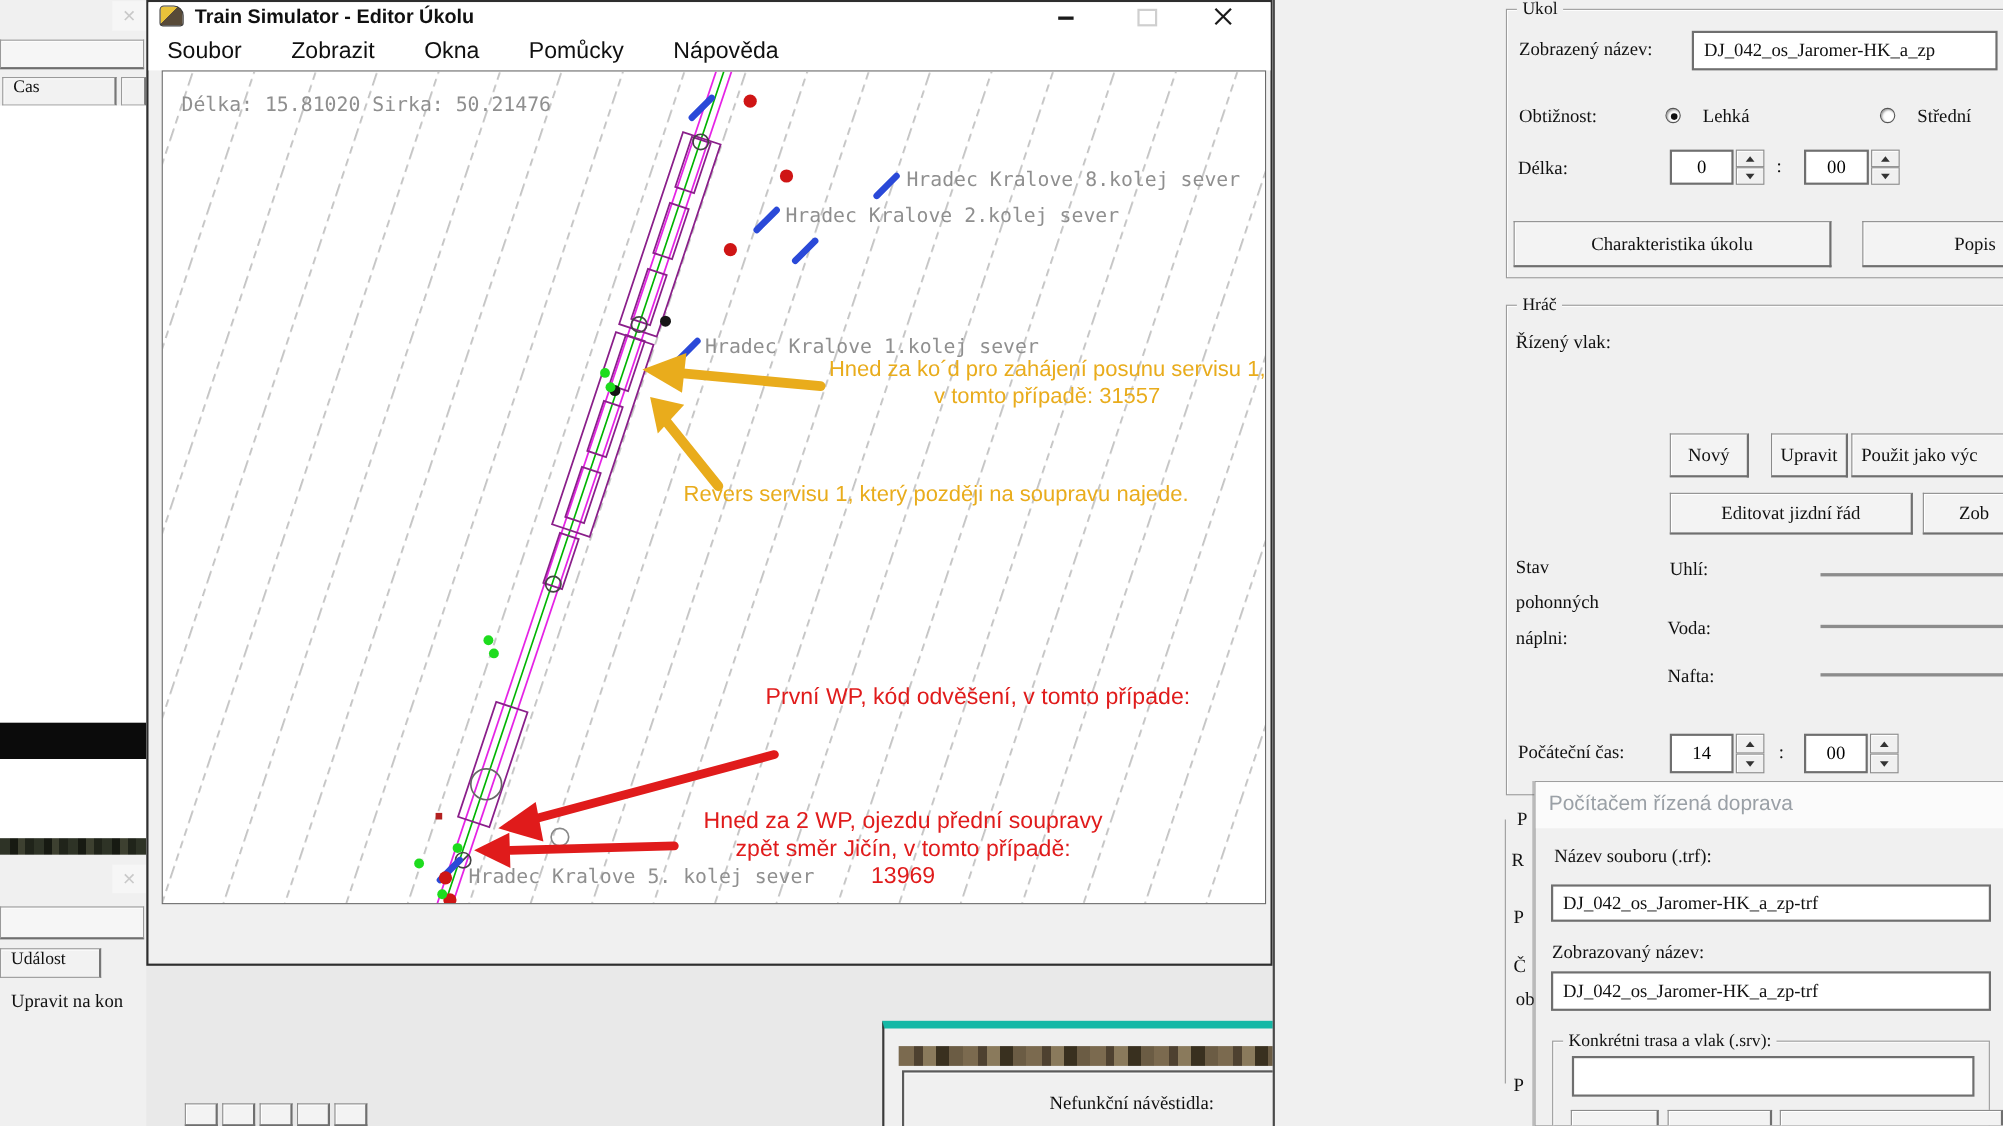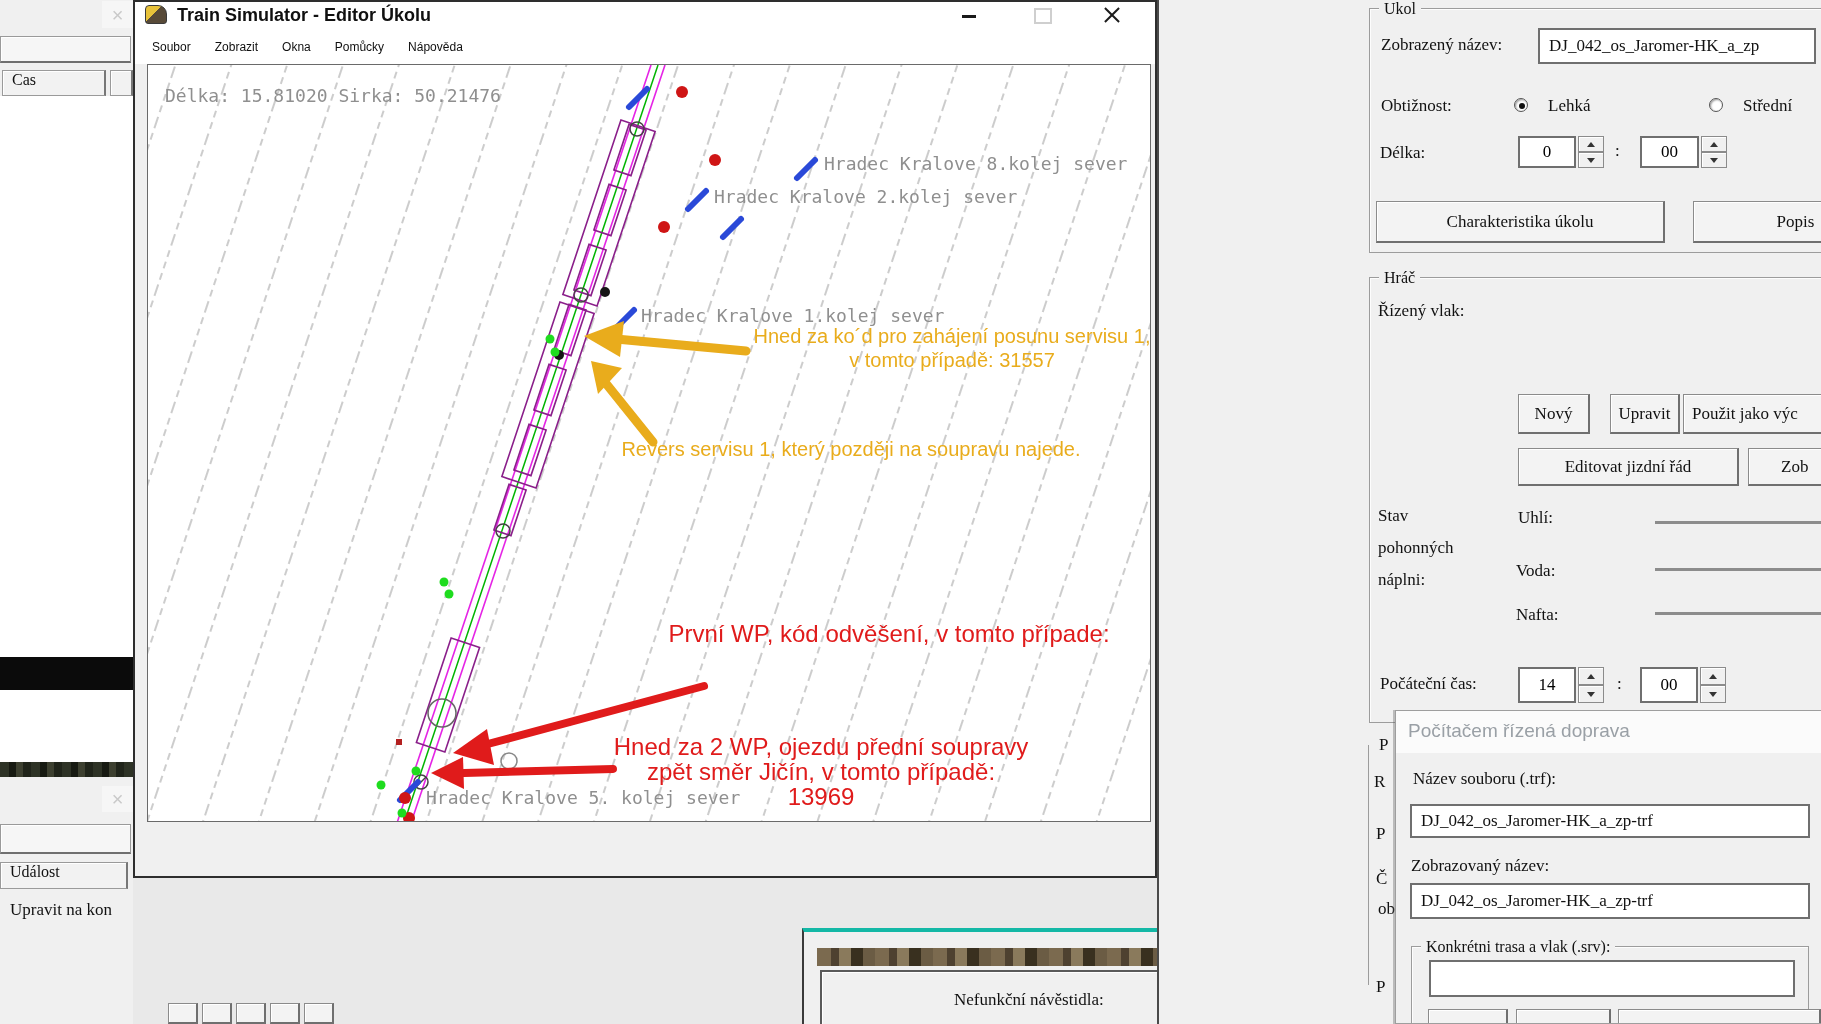--- a/index.html
+++ b/index.html
@@ -21,21 +21,21 @@
   .spin{display:flex}
   .spin-val{background:#fff;border:2px solid #6f6f6f;flex:1;display:flex;align-items:center;justify-content:center;font-size:17px;font-family:"Liberation Serif",serif}
   .spin-btns{width:26px;display:flex;flex-direction:column;margin-left:2px}
   .spin-b{flex:1;background:#f0f0f0;border:1px solid #8b8b8b;box-shadow:inset 1px 1px 0 #fff;display:flex;align-items:center;justify-content:center}
   .tri-up{width:0;height:0;border-left:4px solid transparent;border-right:4px solid transparent;border-bottom:5px solid #333}
   .tri-dn{width:0;height:0;border-left:4px solid transparent;border-right:4px solid transparent;border-top:5px solid #333}
   .xbtn{background:#f6f6f6;display:flex;align-items:center;justify-content:center;color:#c9c9c9;font-size:20px;line-height:1}
   .tlabel{font-family:"DejaVu Sans Mono",monospace;font-size:18px;color:var(--map_label);white-space:nowrap}
   .ann{text-align:center;white-space:nowrap;line-height:24px}
   .ann.y{color:var(--yellow);font-size:20px}
-  .ann.r{color:var(--red);font-size:24px;line-height:25px}
+  .ann.r{color:var(--red);font-size:21px;line-height:25px}
   .sliderline{height:3px;background:#8c8c8c}
   .ic-min{width:14px;height:3px;background:#1a1a1a}
   .ic-max{width:14px;height:12px;border:2px solid #cfcfcf}
   .ic-x{position:relative;width:18px;height:18px}
   .ic-x::before,.ic-x::after{content:"";position:absolute;left:-1px;top:8px;width:20px;height:2px;background:#1b1b1b}
   .ic-x::before{transform:rotate(45deg)}
   .ic-x::after{transform:rotate(-45deg)}
   .photo-l{background:repeating-linear-gradient(90deg,#2e3326 0 9px,#171a12 9px 16px,#3d4030 16px 23px,#20241a 23px 31px)}
   .photo-b{background:repeating-linear-gradient(90deg,#7b6a4f 0 14px,#4e4130 14px 22px,#8a7a5c 22px 34px,#39301f 34px 46px,#6b5c44 46px 58px)}
 </style>
@@ -47,34 +47,34 @@
   <div class="abs bar3d" style="left:0;top:36px;width:131px;height:27px"></div>
   <div class="abs hcell" style="left:2px;top:70px;width:104px;height:26px">
       <span>Cas</span>
     </div>
   <div class="abs hcell" style="left:110px;top:70px;width:23px;height:26px"></div>
   <div class="abs" style="left:0;top:96px;width:133px;height:666px;background:#fff"></div>
   <div class="abs" style="left:0;top:657px;width:133px;height:33px;background:#0b0b0b"></div>
   <div class="abs photo-l" style="left:0;top:762px;width:133px;height:15px"></div>
   <div class="abs xbtn" style="left:102px;top:786px;width:31px;height:26px">×</div>
   <div class="abs bar3d" style="left:0;top:824px;width:131px;height:30px"></div>
-  <div class="abs hcell" style="left:0;top:862px;width:128px;height:27px">
+  <div class="abs hcell" style="left:0;top:862px;width:92px;height:27px">
       <span>Událost</span>
     </div>
   <div class="abs serif" style="left:10px;top:900px;width:123px;font-size:17px;color:#111;white-space:nowrap;overflow:hidden">Upravit na kon</div>
 </div>
 
 <div class="abs btn" style="left:168px;top:1003px;width:30px;height:21px"></div>
 <div class="abs btn" style="left:202px;top:1003px;width:30px;height:21px"></div>
 <div class="abs btn" style="left:236px;top:1003px;width:30px;height:21px"></div>
 <div class="abs btn" style="left:270px;top:1003px;width:30px;height:21px"></div>
 <div class="abs btn" style="left:304px;top:1003px;width:30px;height:21px"></div>
 <div class="abs btn" style="left:880px;top:990px;width:32px;height:34px"></div>
 
-<div class="abs panel" style="left:802px;top:928px;width:558px;height:96px;border-left:2px solid #3a3a3a;border-top:4px solid #14b8a6;overflow:hidden">
+<div class="abs panel" style="left:802px;top:928px;width:558px;height:96px;border-left:2px solid #3a3a3a;border-top:7px solid #14b8a6;overflow:hidden">
   <div class="abs photo-b" style="left:13px;top:16px;width:544px;height:18px"></div>
   <div class="abs" style="left:16px;top:38px;width:527px;height:70px;border:2px solid #5a5a5a;box-shadow:inset 1px 1px 0 #fff">
     <span class="abs lbl" style="left:132px;top:18px">Nefunkční návěstidla:</span>
     <span class="abs serif" style="left:400px;top:18px;font-size:17px;color:#111">0</span>
     <div class="abs btn serif" style="left:424px;top:12px;width:84px;height:34px;color:#a9a9a9">Vymazat</div>
   </div>
 </div>
 
 <div class="abs panel" style="left:133px;top:0;width:1024px;height:878px;border:2px solid #2e2e2e;background:#f0f0f0">
 
@@ -85,21 +85,21 @@
         <span class="ic-min"></span>
       </div>
     <div class="abs" style="left:897px;top:3px;width:22px;height:22px;display:flex;align-items:center;justify-content:center">
         <span class="ic-max"></span>
       </div>
     <div class="abs" style="left:966px;top:2px;width:22px;height:22px;display:flex;align-items:center;justify-content:center">
         <span class="ic-x"></span>
       </div>
   </div>
 
-  <div class="abs" style="left:0;top:28px;width:1020px;height:34px;background:#fff;display:flex;align-items:center;padding-left:17px;gap:24px;font-size:12px;color:#101010">
+  <div class="abs" style="left:0;top:28px;width:1020px;height:34px;background:#fff;display:flex;align-items:center;padding-left:17px;gap:45px;font-size:21px;color:#101010">
     <span>Soubor</span>
     <span>Zobrazit</span>
     <span>Okna</span>
     <span>Pomůcky</span>
     <span>Nápověda</span>
   </div>
 
   <div class="abs" style="left:12px;top:62px;width:1004px;height:758px;background:#fff;border:1px solid #6a6a6a;overflow:hidden">
     <svg class="abs" width="1004" height="758" viewBox="0 0 1004 758" style="left:0;top:0">
       <defs>

